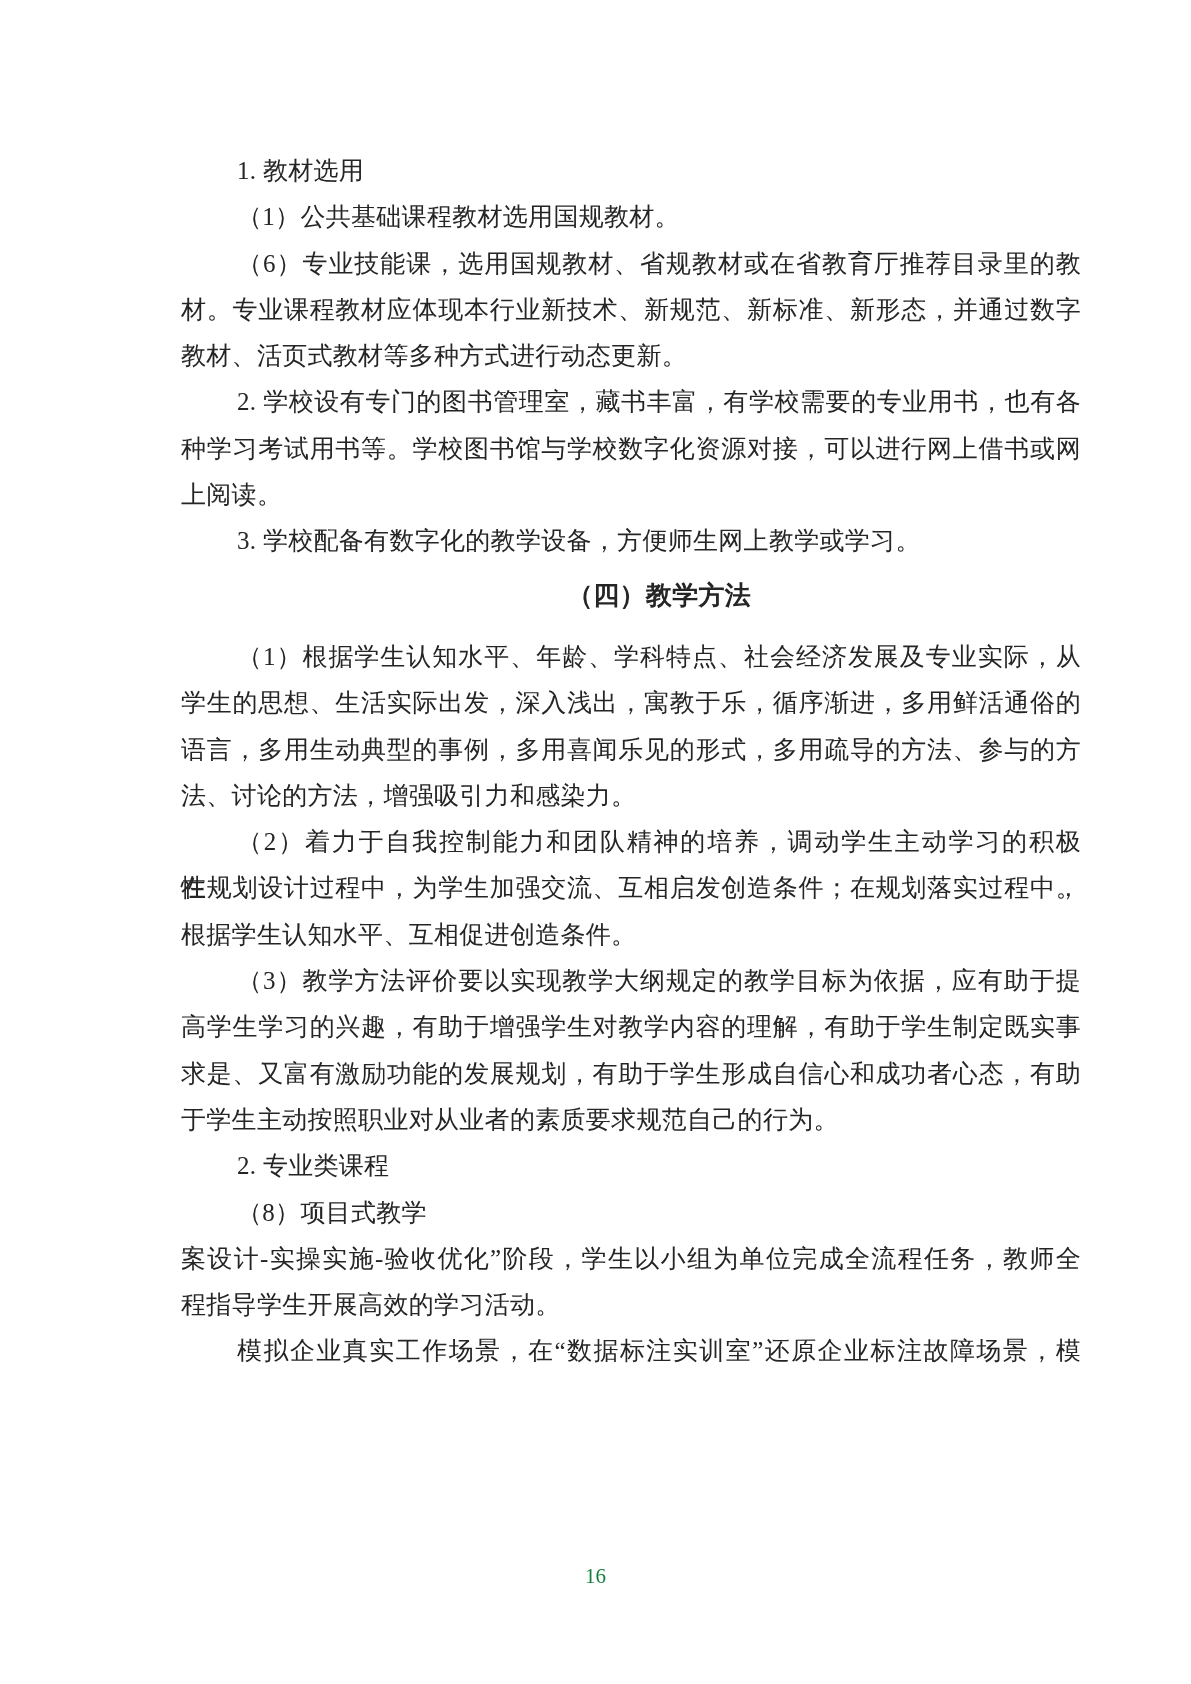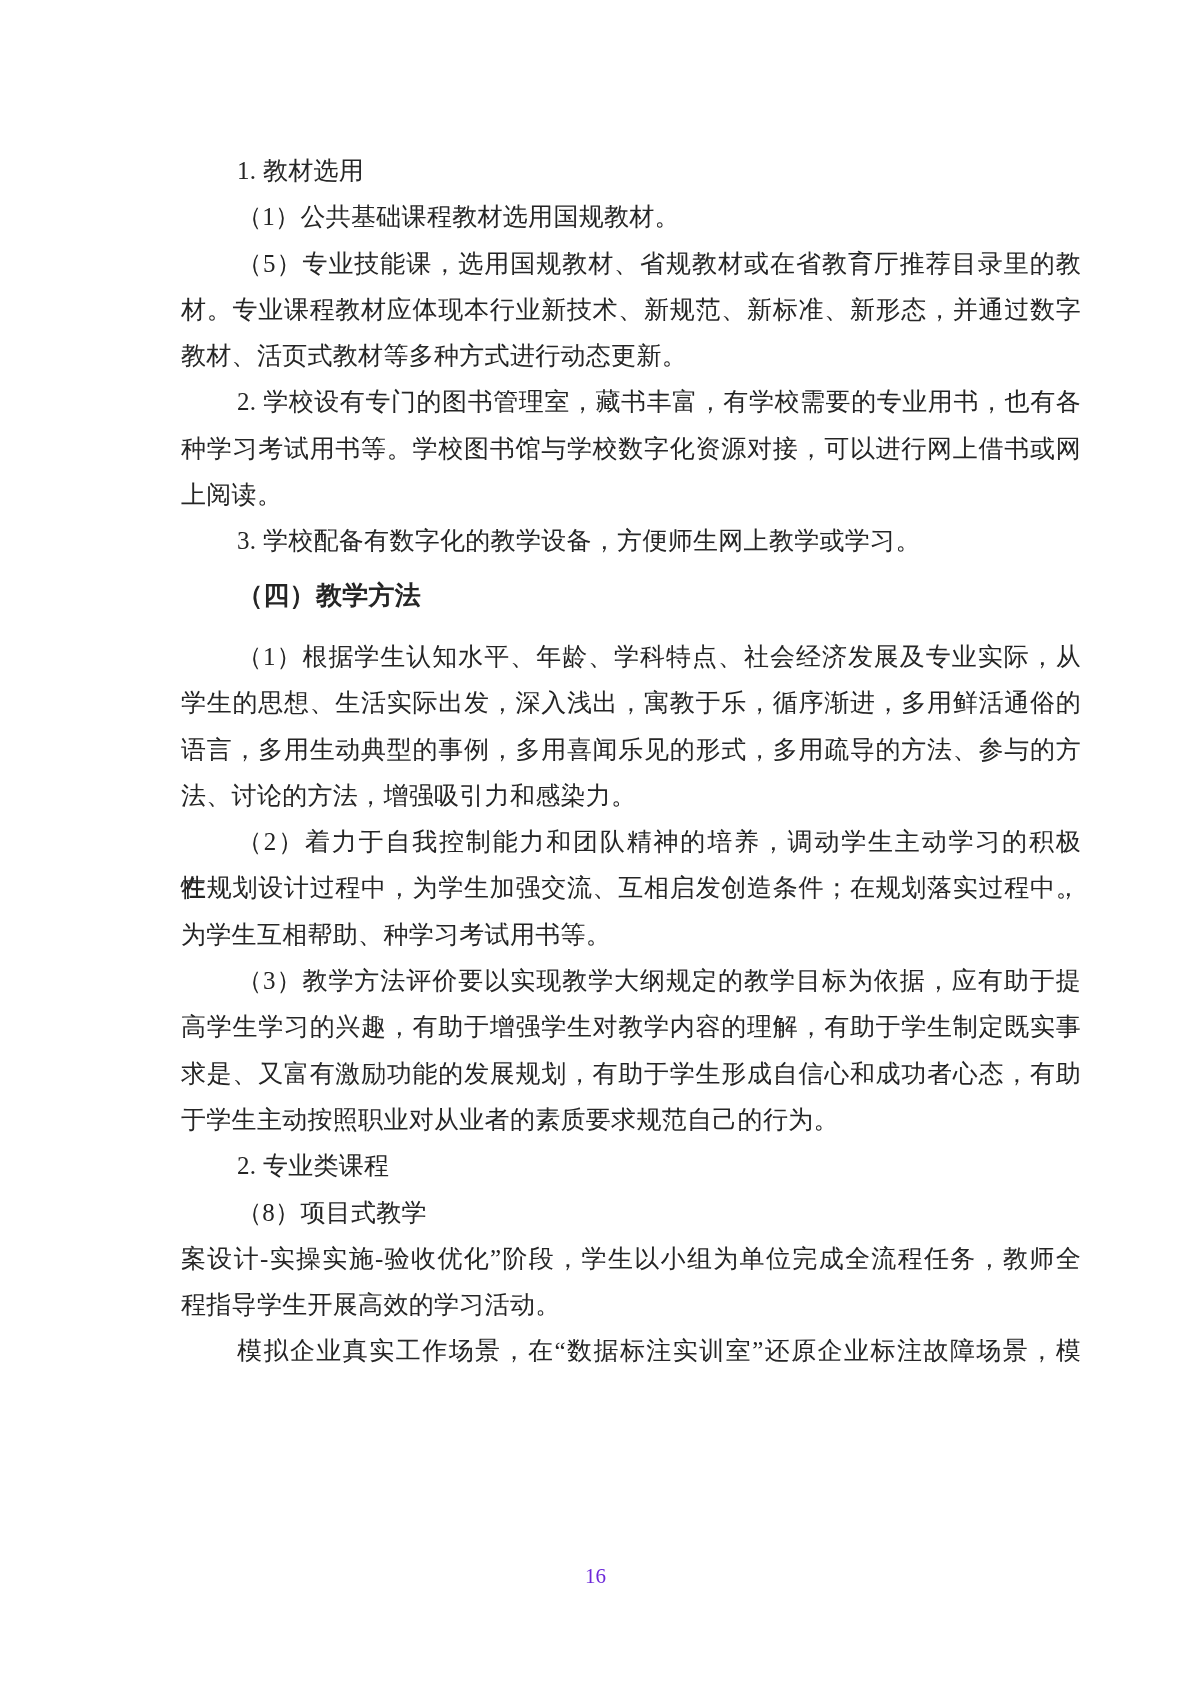--- a/index.html
+++ b/index.html
@@ -32,50 +32,51 @@
   }
   .line.fill {
     white-space: normal;
     text-align: justify;
     text-align-last: justify;
   }
   .line.indent { text-indent: 56px; }
   .para.heading .line {
     font-weight: bold;
     font-size: 26px;
+    text-align: center;
   }
   .para.heading {
     margin-top: 8px;
     margin-bottom: 15px;
   }
   .footer {
     position: absolute;
     left: 0;
     top: 1562px;
     width: 100%;
     text-align: center;
     font-size: 21px;
     line-height: 28px;
-    color: #6d28d9;
+    color: #15803d;
     font-family: "Liberation Serif", "DejaVu Serif", serif;
   }
 </style>
 </head>
 <body>
 
 <div class="page">
   <div class="doc-body">
       <div class="para body">
         <div class="line indent">1. 教材选用</div>
       </div>
       <div class="para body">
         <div class="line indent">（1）公共基础课程教材选用国规教材。</div>
       </div>
       <div class="para body">
-        <div class="line indent fill">（5）专业技能课，选用国规教材、省规教材或在省教育厅推荐目录里的教</div>
+        <div class="line indent fill">（6）专业技能课，选用国规教材、省规教材或在省教育厅推荐目录里的教</div>
         <div class="line fill">材。专业课程教材应体现本行业新技术、新规范、新标准、新形态，并通过数字</div>
         <div class="line">教材、活页式教材等多种方式进行动态更新。</div>
       </div>
       <div class="para body">
         <div class="line indent fill">2. 学校设有专门的图书管理室，藏书丰富，有学校需要的专业用书，也有各</div>
         <div class="line fill">种学习考试用书等。学校图书馆与学校数字化资源对接，可以进行网上借书或网</div>
         <div class="line">上阅读。</div>
       </div>
       <div class="para body">
         <div class="line indent">3. 学校配备有数字化的教学设备，方便师生网上教学或学习。</div>
@@ -85,21 +86,21 @@
       </div>
       <div class="para body">
         <div class="line indent fill">（1）根据学生认知水平、年龄、学科特点、社会经济发展及专业实际，从</div>
         <div class="line fill">学生的思想、生活实际出发，深入浅出，寓教于乐，循序渐进，多用鲜活通俗的</div>
         <div class="line fill">语言，多用生动典型的事例，多用喜闻乐见的形式，多用疏导的方法、参与的方</div>
         <div class="line">法、讨论的方法，增强吸引力和感染力。</div>
       </div>
       <div class="para body">
         <div class="line indent fill">（2）着力于自我控制能力和团队精神的培养，调动学生主动学习的积极性。</div>
         <div class="line fill">在规划设计过程中，为学生加强交流、互相启发创造条件；在规划落实过程中，</div>
-        <div class="line">为学生互相帮助、种学习考试用书等。</div>
+        <div class="line">根据学生认知水平、互相促进创造条件。</div>
       </div>
       <div class="para body">
         <div class="line indent fill">（3）教学方法评价要以实现教学大纲规定的教学目标为依据，应有助于提</div>
         <div class="line fill">高学生学习的兴趣，有助于增强学生对教学内容的理解，有助于学生制定既实事</div>
         <div class="line fill">求是、又富有激励功能的发展规划，有助于学生形成自信心和成功者心态，有助</div>
         <div class="line">于学生主动按照职业对从业者的素质要求规范自己的行为。</div>
       </div>
       <div class="para body">
         <div class="line indent">2. 专业类课程</div>
       </div>

